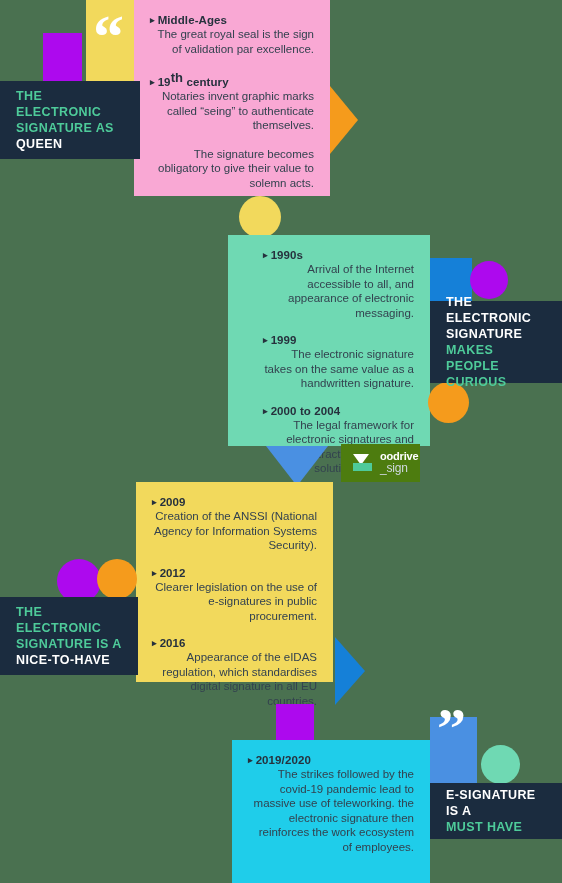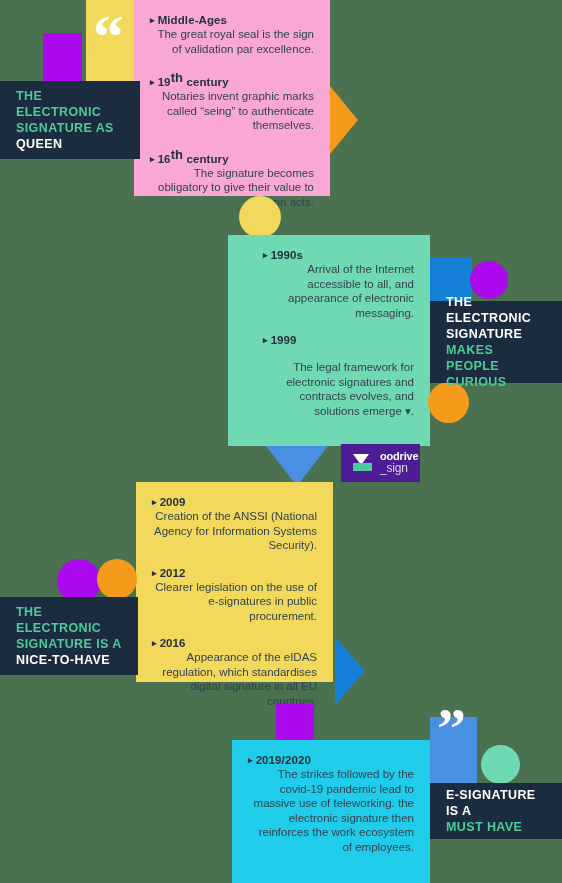--- a/index.html
+++ b/index.html
@@ -78,21 +78,21 @@
     color: #ffffff;
     font-family: "Liberation Serif", serif;
     font-weight: bold;
     line-height: 1;
     user-select: none;
   }
 
   
   .logo {
     position: absolute;
-    background: #4c1d95;
+    background: #4d7c0f;
     display: flex;
     align-items: center;
     padding: 0 10px;
     box-sizing: border-box;
   }
   .logo-mark {
     position: relative;
     width: 22px;
     height: 22px;
     margin-right: 7px;
@@ -144,21 +144,20 @@
   <div class="card" style="left:134px; top:0px; width:196px; height:196px; background:#f9a8d4;">
     <div class="entry">
       <p class="entry-title"><span class="mk">▸</span><span>Middle-Ages</span></p>
       <p class="entry-body">The great royal seal is the sign of validation par excellence.</p>
     </div>
     <div class="entry">
       <p class="entry-title"><span class="mk">▸</span><span>19</span><sup>th</sup><span> century</span></p>
       <p class="entry-body">Notaries invent graphic marks called “seing” to authenticate themselves.</p>
     </div>
     <div class="entry">
-      <p class="entry-title"><span class="mk">▸</span><span>16</span><sup>th</sup><span> century</span></p>
       <p class="entry-body">The signature becomes obligatory to give their value to solemn acts.</p>
     </div>
   </div>
 
   <div class="label-card" style="left:0px; top:81px; width:140px; height:78px;">
     <div class="label-text">
       <span class="accent">THE ELECTRONIC</span><br>
       <span class="accent">SIGNATURE AS</span><br>
       <span>QUEEN</span>
     </div>
@@ -166,22 +165,24 @@
 
   <div class="circle" style="left:239px; top:196px; width:42px; height:42px; background:#f2d95c;"></div>
 
   <div class="card" style="left:228px; top:235px; width:202px; height:211px; background:#6fd9b3;padding-left:35px;">
     <div class="entry">
       <p class="entry-title"><span class="mk">▸</span><span>1990s</span></p>
       <p class="entry-body">Arrival of the Internet accessible to all, and appearance of electronic messaging.</p>
     </div>
     <div class="entry">
       <p class="entry-title"><span class="mk">▸</span><span>1999</span></p>
-    </div>
-    <div class="entry">
+      <p class="entry-body">The electronic signature takes on the same value as a handwritten signature.</p>
+    </div>
+    <div class="entry">
+      <p class="entry-title"><span class="mk">▸</span><span>2000 to 2004</span></p>
       <p class="entry-body">The legal framework for electronic signatures and contracts evolves, and solutions emerge ▾.</p>
     </div>
   </div>
 
   <div class="tri tri-down" style="left:266px; top:446px; border-top:40px solid #4a90e2;"></div>
 
   <div class="rect" style="left:430px; top:258px; width:42px; height:44px; background:#1580d8;"></div>
   <div class="circle" style="left:470px; top:261px; width:38px; height:38px; background:#ad09ee;"></div>
   <div class="circle" style="left:428px; top:382px; width:41px; height:41px; background:#f59b1c;"></div>
 

